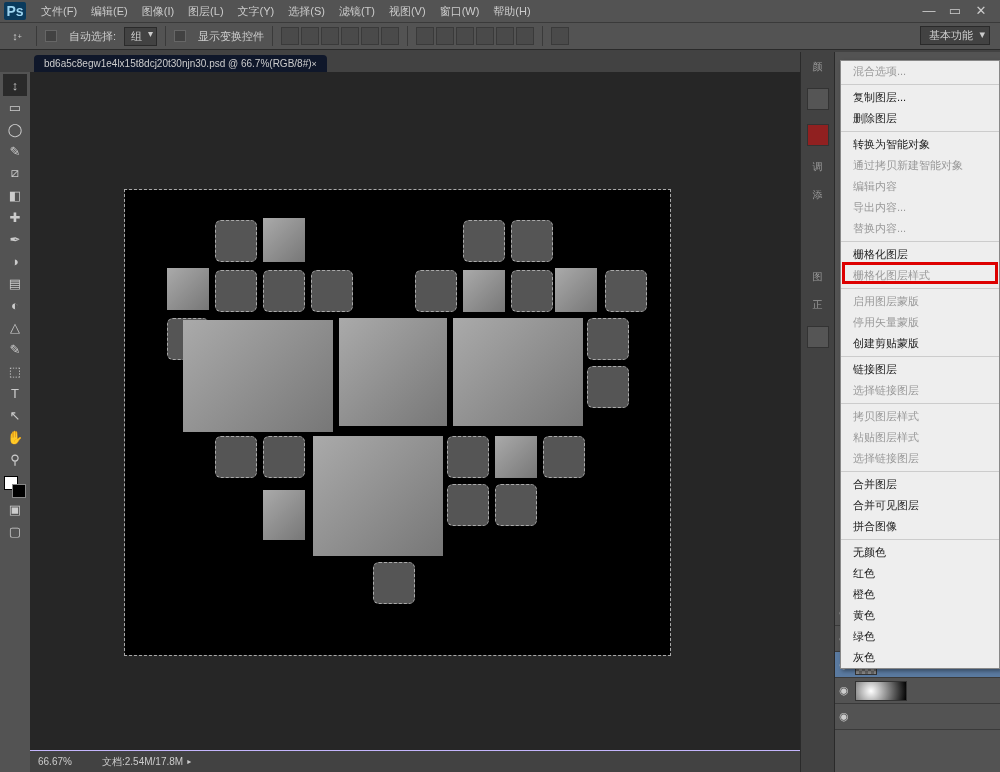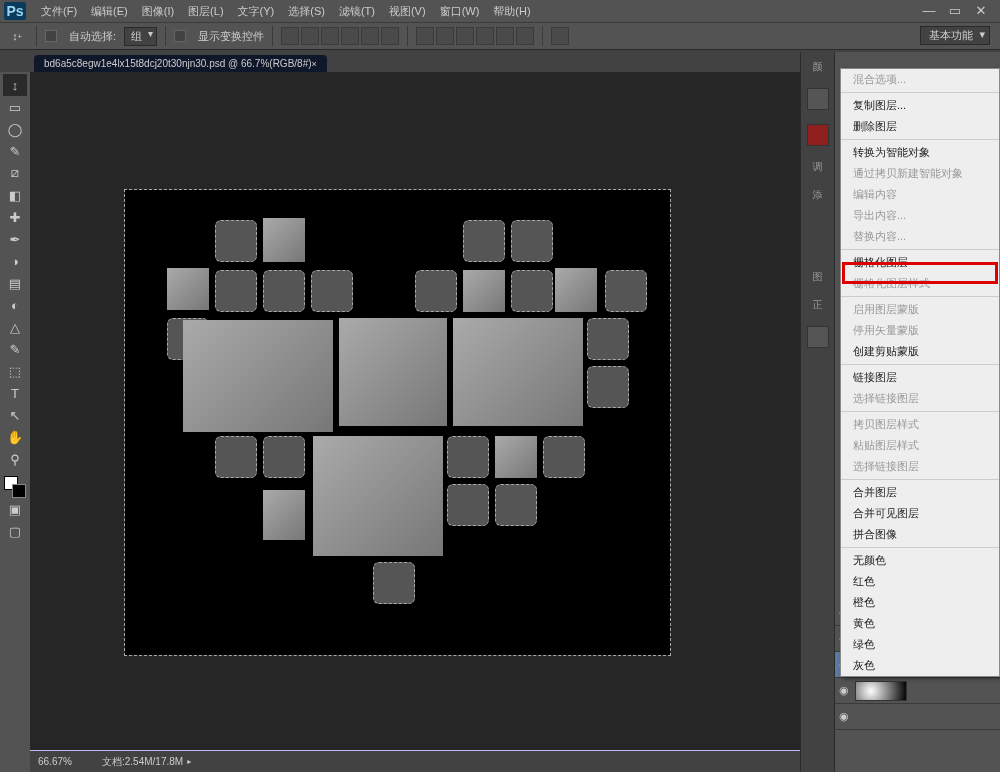--- a/index.html
+++ b/index.html
@@ -53,21 +53,21 @@
 
 
 .layers-panel { position:absolute; right:0; top:52px; width:166px; bottom:0; background:#535353; border-left:1px solid #2a2a2a;}
 .layer-row{display:flex;align-items:center;height:26px;border-bottom:1px solid #3a3a3a;padding-left:4px;gap:6px;}
 .layer-row .eye{color:#ccc;font-size:11px;}
 .layer-row .thumb{width:22px;height:20px;background:#666;border:1px solid #333;background-image:linear-gradient(45deg,#888 25%,transparent 25%,transparent 75%,#888 75%),linear-gradient(45deg,#888 25%,#666 25%,#666 75%,#888 75%);background-size:6px 6px;background-position:0 0,3px 3px;}
 .layer-row .lname{color:#ddd;font-size:10px;}
 .layer-row.sel{background:#5a7aa0;}
 
 
-.ctxmenu { position:absolute; right:0; top:68px; width:160px; background:#eee; border:1px solid #888; box-shadow:2px 2px 4px rgba(0,0,0,0.4); z-index:100;}
+.ctxmenu { position:absolute; right:0; top:60px; width:160px; background:#eee; border:1px solid #888; box-shadow:2px 2px 4px rgba(0,0,0,0.4); z-index:100;}
 .ctxmenu .mi { padding:3px 12px; font-size:11px; color:#222;}
 .ctxmenu .mi.disabled{color:#999;}
 .ctxmenu hr { border:none;border-top:1px solid #ccc;margin:2px 0;}
 .highlight-box { position:absolute; border:3px solid #d00; pointer-events:none; z-index:101;}
 
 
 .statusbar { position:absolute; left:30px; right:200px; bottom:0; height:22px; background:#424242; border-top:1px solid #c4b5fd; color:#ccc; font-size:10px; display:flex; align-items:center; padding-left:8px;}
 .statusbar .zoom{width:60px;}
 .statusbar .docinfo{margin-left:4px;}
 </style>

